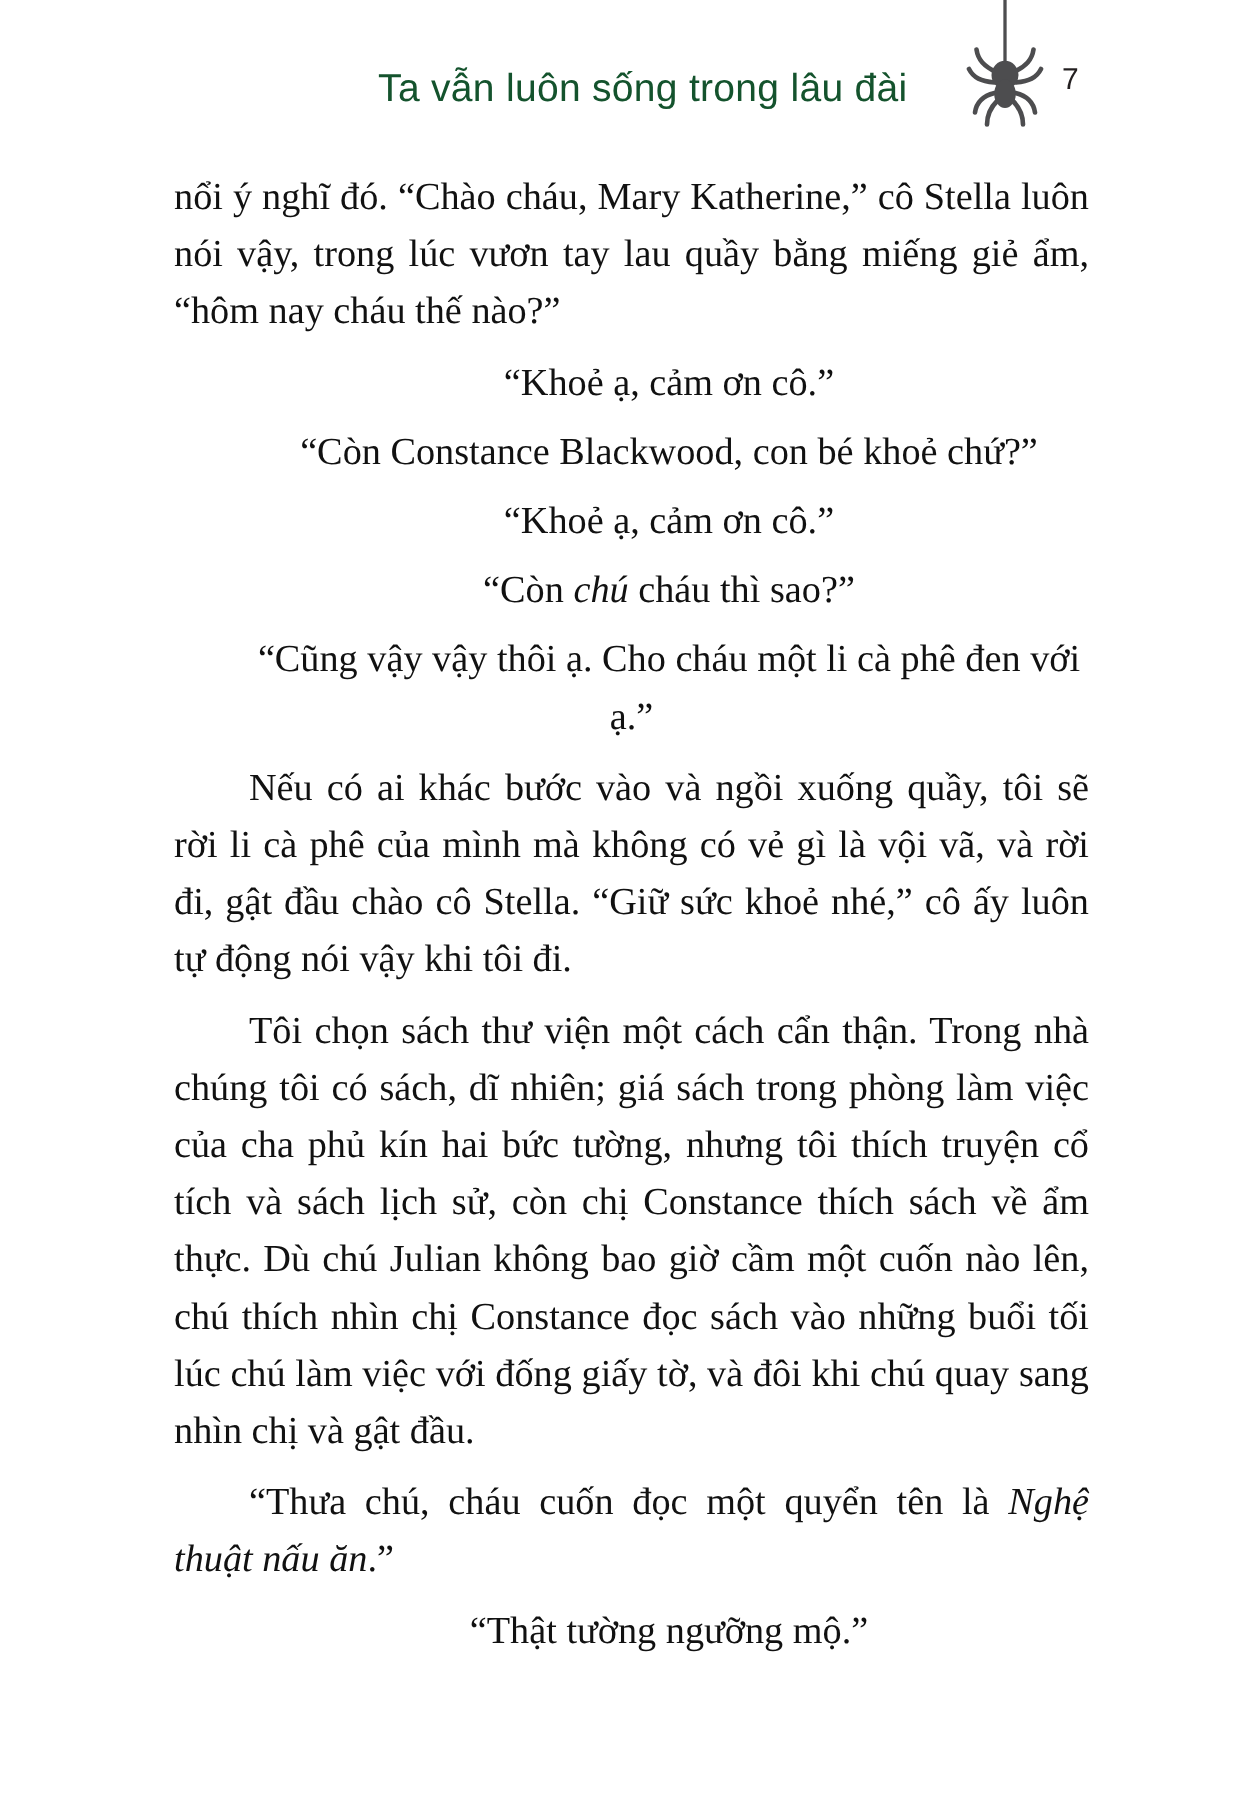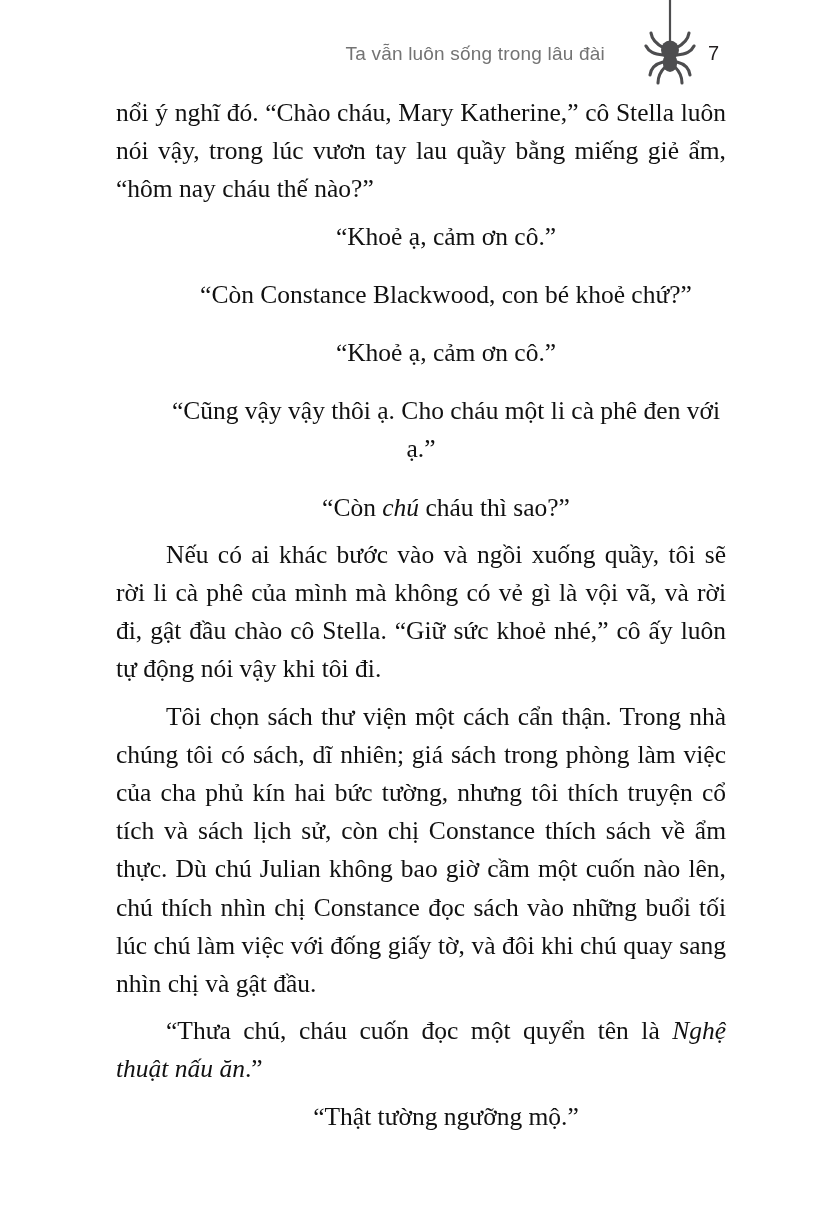--- a/index.html
+++ b/index.html
@@ -22,23 +22,23 @@
     left: 0;
     top: 40px;
     width: 827px;
     height: 40px;
   }
   .rh-title {
     position: absolute;
     right: 222px;
     top: 3px;
     font-family: "Liberation Sans", "DejaVu Sans", sans-serif;
-    font-size: 19px;
+    font-size: 26px;
     letter-spacing: 0.2px;
-    color: #737373;
+    color: #14532d;
     white-space: nowrap;
     text-align: right;
   }
   .rh-folio {
     position: absolute;
     left: 708px;
     top: 2px;
     font-family: "Liberation Sans", "DejaVu Sans", sans-serif;
     font-size: 20px;
     color: #231f20;
@@ -51,21 +51,21 @@
     top: 0px;
     width: 52px;
     height: 88px;
   }
   .spider-orn svg { display: block; }
 
   
   .body-col {
     position: absolute;
     left: 116px;
-    top: 94px;
+    top: 112px;
     width: 610px;
   }
   p.para {
     margin: 0;
     font-family: "Liberation Serif", "DejaVu Serif", serif;
     font-size: 25.5px;
     line-height: 38.2px;
     color: #111111;
     text-align: justify;
     text-justify: inter-word;
@@ -80,21 +80,21 @@
   }
   
   p.para.dlg {
     text-align: center;
     text-indent: 50px;
   }
   p.para + p.para {
     margin-top: 9px;
   }
   p.para.tight + p.para.tight {
-    margin-top: 20px;
+    margin-top: 8px;
   }
   em.ital {
     font-style: italic;
   }
 </style>
 </head>
 <body>
 
 <div class="page">
 
@@ -128,23 +128,23 @@
   <div class="body-col">
 
     <p class="para flush">nổi ý nghĩ đó. “Chào cháu, Mary Katherine,” cô Stella luôn nói vậy, trong lúc vươn tay lau quầy bằng miếng giẻ ẩm, “hôm nay cháu thế nào?”</p>
 
     <p class="para dlg tight">“Khoẻ ạ, cảm ơn cô.”</p>
 
     <p class="para dlg tight">“Còn Constance Blackwood, con bé khoẻ chứ?”</p>
 
     <p class="para dlg tight">“Khoẻ ạ, cảm ơn cô.”</p>
 
+    <p class="para dlg tight"><span>“Còn </span><em class="ital">chú</em><span> cháu thì sao?”</span></p>
+
     <p class="para dlg tight">“Cũng vậy vậy thôi ạ. Cho cháu một li cà phê đen với ạ.”</p>
-
-    <p class="para dlg tight"><span>“Còn </span><em class="ital">chú</em><span> cháu thì sao?”</span></p>
 
     <p class="para indent">Nếu có ai khác bước vào và ngồi xuống quầy, tôi sẽ rời li cà phê của mình mà không có vẻ gì là vội vã, và rời đi, gật đầu chào cô Stella. “Giữ sức khoẻ nhé,” cô ấy luôn tự động nói vậy khi tôi đi.</p>
 
     <p class="para indent">Tôi chọn sách thư viện một cách cẩn thận. Trong nhà chúng tôi có sách, dĩ nhiên; giá sách trong phòng làm việc của cha phủ kín hai bức tường, nhưng tôi thích truyện cổ tích và sách lịch sử, còn chị Constance thích sách về ẩm thực. Dù chú Julian không bao giờ cầm một cuốn nào lên, chú thích nhìn chị Constance đọc sách vào những buổi tối lúc chú làm việc với đống giấy tờ, và đôi khi chú quay sang nhìn chị và gật đầu.</p>
 
 
     <p class="para indent"><span>“Thưa chú, cháu cuốn đọc một quyển tên là </span><em class="ital">Nghệ thuật nấu ăn</em><span>.”</span></p>
 
     <p class="para dlg">“Thật tường ngưỡng mộ.”</p>
 

